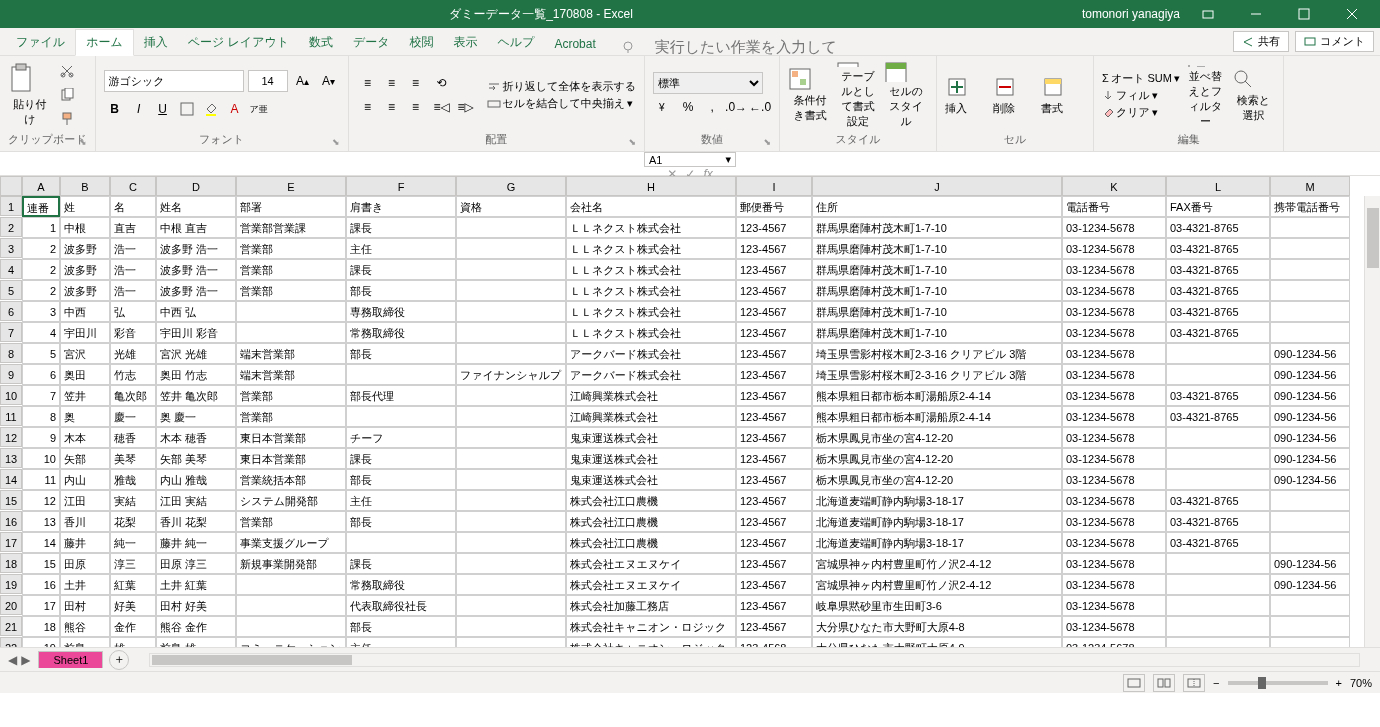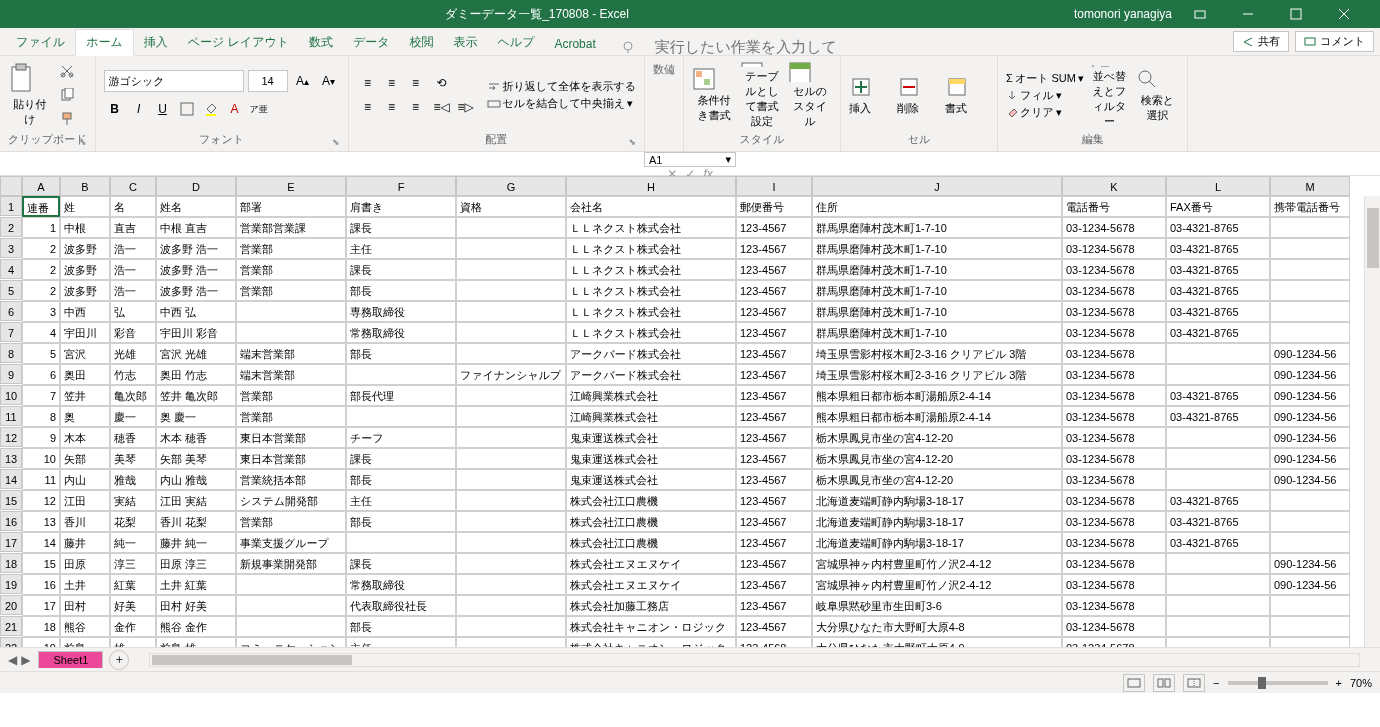--- a/index.html
+++ b/index.html
@@ -3,21 +3,21 @@
 <meta charset="utf-8">
 <style>
 *{box-sizing:border-box;margin:0;padding:0;font-family:"Yu Gothic UI","Meiryo",sans-serif;}
 body{background:#fff;overflow:hidden;width:1380px;height:727px;font-size:12px;}
 .titlebar{background:#217346;height:28px;display:flex;align-items:center;color:#fff;}
 .titlebar .left{display:flex;align-items:center;gap:8px;padding-left:8px;}
 .titlebar .autosave{display:flex;align-items:center;gap:4px;font-size:11px;}
 .titlebar .toggle{width:28px;height:14px;border:1px solid #fff;border-radius:8px;position:relative;display:inline-block;}
 .titlebar .toggle::after{content:"";width:10px;height:10px;background:#fff;border-radius:50%;position:absolute;left:1px;top:1px;}
 .titlebar .center{flex:1;text-align:center;font-size:12px;}
-.titlebar .right{display:flex;align-items:center;gap:8px;padding-right:16px;}
+.titlebar .right{display:flex;align-items:center;gap:8px;padding-right:8px;}
 .titlebar .winbtn{width:40px;height:28px;display:flex;align-items:center;justify-content:center;cursor:pointer;}
 .titlebar .icon-btn{width:24px;height:24px;display:flex;align-items:center;justify-content:center;cursor:pointer;}
 .tabs{background:#f3f2f1;height:28px;display:flex;align-items:flex-end;padding:0 6px;border-bottom:1px solid #e1dfdd;}
 .tab{padding:4px 10px;font-size:12px;color:#217346;cursor:pointer;}
 .tab.active{background:#fff;border:1px solid #e1dfdd;border-bottom:1px solid #fff;position:relative;top:1px;}
 .tabs .right{margin-left:auto;display:flex;gap:6px;align-items:center;padding-bottom:3px;padding-left:8px;}
 .tabs .rbtn{border:1px solid #c8c6c4;padding:2px 8px;font-size:11px;background:#fff;cursor:pointer;display:flex;gap:4px;align-items:center;}
 .search-bar{display:flex;align-items:center;margin-left:15px;color:#666;}
 .search-bar input{border:none;background:transparent;font-size:15px;width:180px;outline:none;margin-left:20px;}
 .ribbon{background:#f3f2f1;height:96px;display:flex;border-bottom:1px solid #e1dfdd;}
@@ -236,20 +236,36 @@
           </div>
         <div class="hstack small-label"><svg width="14" height="14">
               <rect x="1" y="4" width="12" height="6" fill="none" stroke="#666"></rect>
             </svg><span>セルを結合して中央揃え</span> ▾</div>
       </div>
     </div>
     <div class="label"><span>配置</span><span class="launcher">⬊</span></div>
   </div>
 
   <div class="group">
+    <div class="content">
+        <div class="vstack">
+      <select class="num-sel"><option>標準</option></select>
+      <div class="row2">
+        <div class="sqbtn">
+              <svg width="14" height="14">
+                <text x="2" y="11" font-size="10">¥</text>
+              </svg>
+            </div>
+        <div class="sqbtn">%</div>
+        <div class="sqbtn">,</div>
+        <div class="sqbtn">.0→</div>
+        <div class="sqbtn">←.0</div>
+      </div>
+    </div>
+      </div>
     <div class="label"><span>数値</span><span class="launcher">⬊</span></div>
   </div>
 
   <div class="group">
     <div class="content">
       <div class="bigbtn">
           <svg width="24" height="24">
             <rect x="2" y="2" width="20" height="20" fill="#fff" stroke="#666"></rect>
             <rect x="4" y="4" width="6" height="6" fill="#f4b183"></rect>
             <rect x="12" y="12" width="6" height="6" fill="#a9d08e"></rect>

